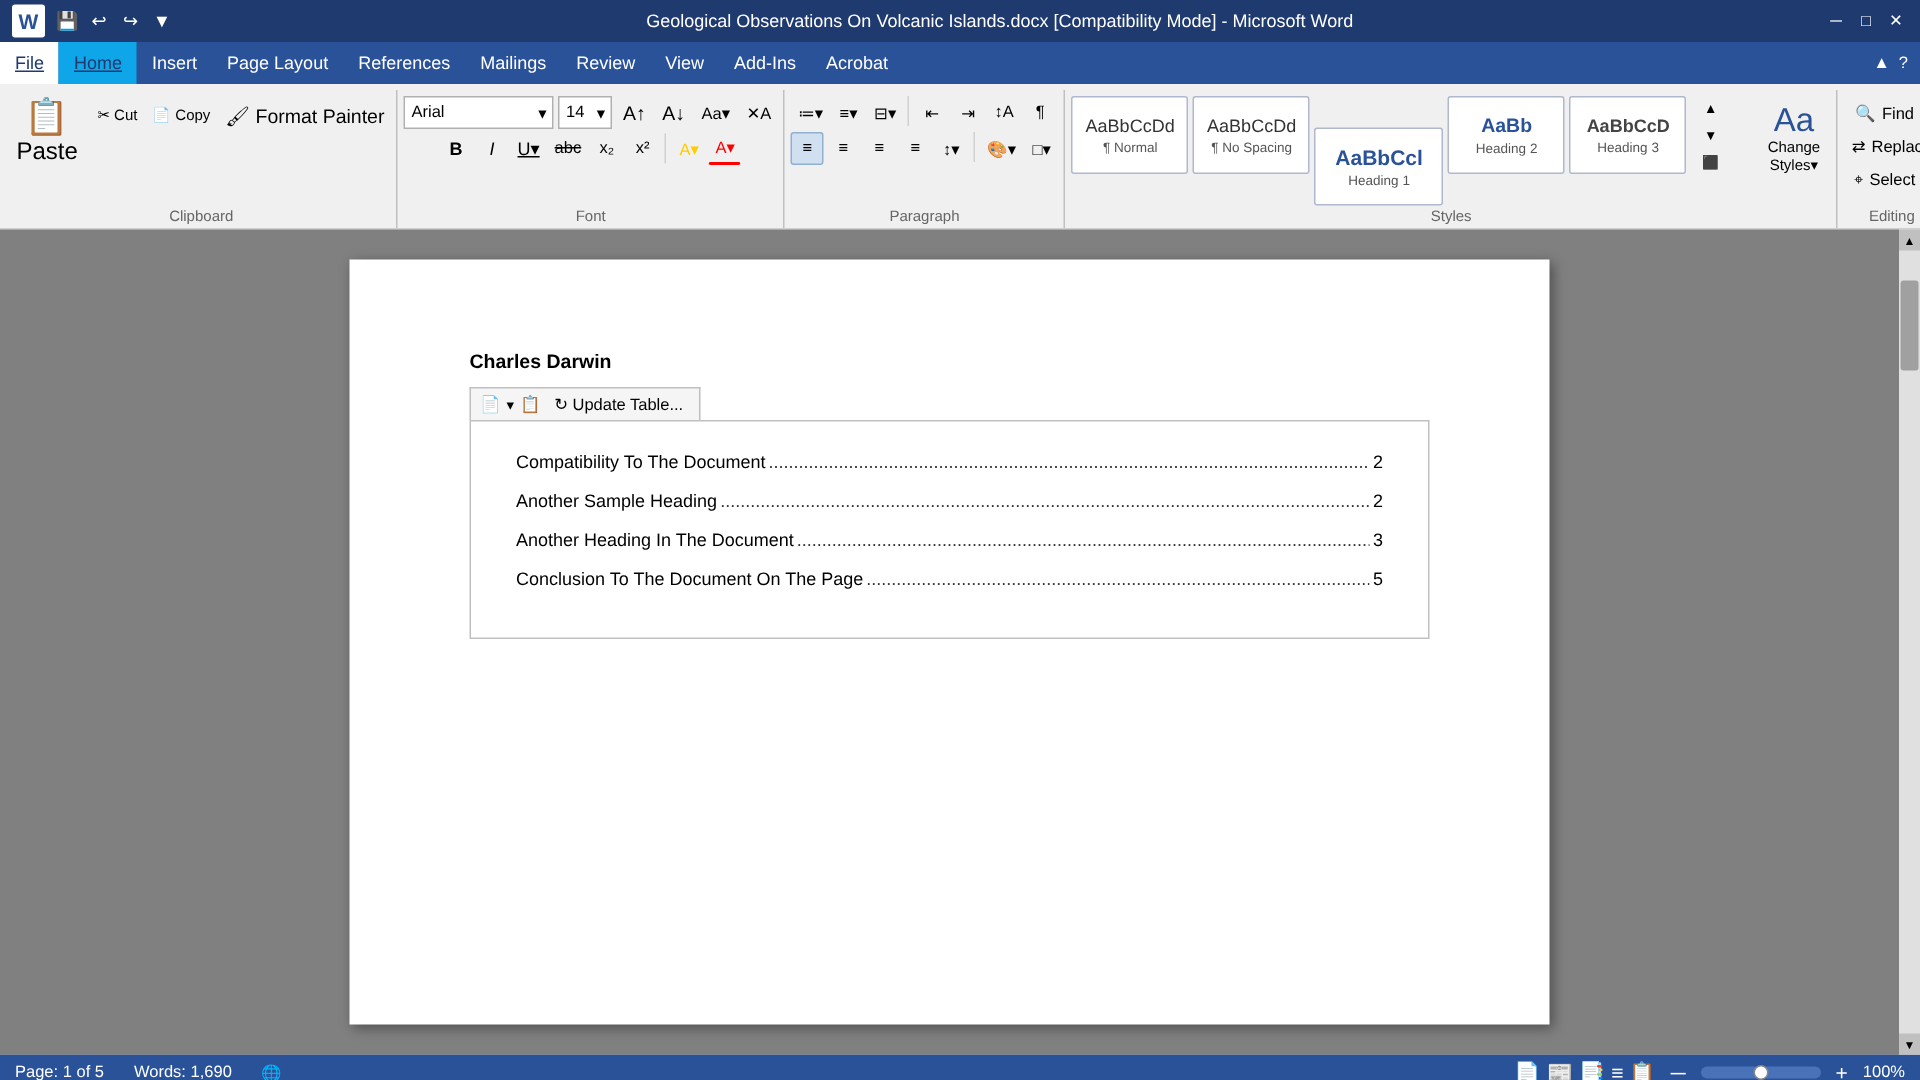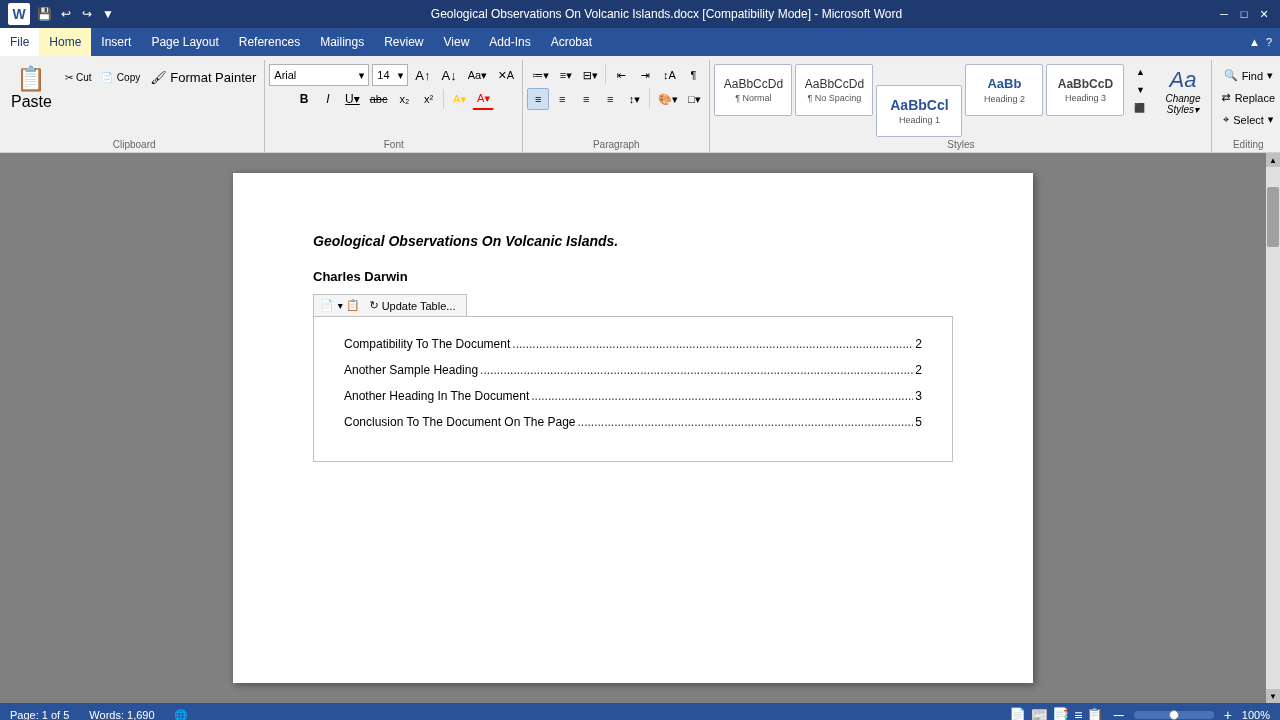--- a/index.html
+++ b/index.html
@@ -32,21 +32,21 @@
     }
     .menu-bar-item {
       padding: 0 10px;
       display: flex;
       align-items: center;
       color: white;
       font-size: 12px;
       cursor: pointer;
       white-space: nowrap;
     }
-    .menu-bar-item.active { background: white; color: #1e3a6e; }
+    .menu-bar-item.active { background: white; color: #1e3a6e; text-decoration: underline; }
 
     
     .ribbon {
       background: #f0f0f0;
       border-bottom: 1px solid #d0d0d0;
       padding: 4px 4px 0;
     }
 
     .tb-btn {
       display: flex;
@@ -356,21 +356,21 @@
   <div class="title-bar-center">Geological Observations On Volcanic Islands.docx [Compatibility Mode] - Microsoft Word</div>
   <div class="title-bar-controls">
     <span>─</span>
     <span>□</span>
     <span>✕</span>
   </div>
 </div>
 
 <div class="menu-bar">
   <div class="menu-bar-item active">File</div>
-  <div class="menu-bar-item active" style="background:#fef9c3;color:#1e3a6e;">Home</div>
+  <div class="menu-bar-item active" style="background:#0ea5e9;color:#1e3a6e;">Home</div>
   <div class="menu-bar-item">Insert</div>
   <div class="menu-bar-item">Page Layout</div>
   <div class="menu-bar-item">References</div>
   <div class="menu-bar-item">Mailings</div>
   <div class="menu-bar-item">Review</div>
   <div class="menu-bar-item">View</div>
   <div class="menu-bar-item">Add-Ins</div>
   <div class="menu-bar-item">Acrobat</div>
   <div style="margin-left:auto;display:flex;align-items:center;gap:6px;padding-right:8px;">
     <span style="color:white;font-size:11px;cursor:pointer;">▲</span>
@@ -483,21 +483,21 @@
             <div class="style-preview" style="font-size:12px;color:#444;font-weight:bold;">AaBbCcD</div>
             <div class="style-label">Heading 3</div>
           </div>
         </div>
         <div style="display:flex;flex-direction:column;justify-content:space-between;height:52px;margin-left:2px;">
           <div class="tb-btn" style="height:16px;font-size:9px;">▲</div>
           <div class="tb-btn" style="height:16px;font-size:9px;">▼</div>
           <div class="tb-btn" style="height:16px;font-size:9px;">⬛</div>
         </div>
 
-        <div class="change-styles-btn" style="margin-left:4px;font-style:italic;">
+        <div class="change-styles-btn" style="margin-left:17px;">
           <span style="font-size:22px;color:#2a5298;">Aa</span>
           <span style="font-size:10px;text-align:center;">Change<br>Styles▾</span>
         </div>
       </div>
       <div class="ribbon-section-label">Styles</div>
     </div>
 
     <div class="ribbon-section" style="flex-direction:column;">
       <div class="ribbon-section-content" style="flex-direction:column;gap:3px;padding-top:4px;">
         <div class="find-btn">
@@ -518,21 +518,20 @@
       <div class="ribbon-section-label">Editing</div>
     </div>
 
   </div>
 </div>
 
 <div class="main-layout">
   <div class="doc-scroll-area">
     <div class="doc-page">
 
-      <div class="doc-title" style="font-style:italic;">Geological Observations On Volcanic Islands.</div>
 
       <div class="doc-author">Charles Darwin</div>
 
       <div style="position:relative;">
         <div class="toc-toolbar">
           <span style="font-size:11px;">📄</span>
           <span style="font-size:10px;cursor:pointer;">▾</span>
           <span style="font-size:11px;">📋</span>
           <div class="toc-toolbar-btn">
             <span>↻</span>

